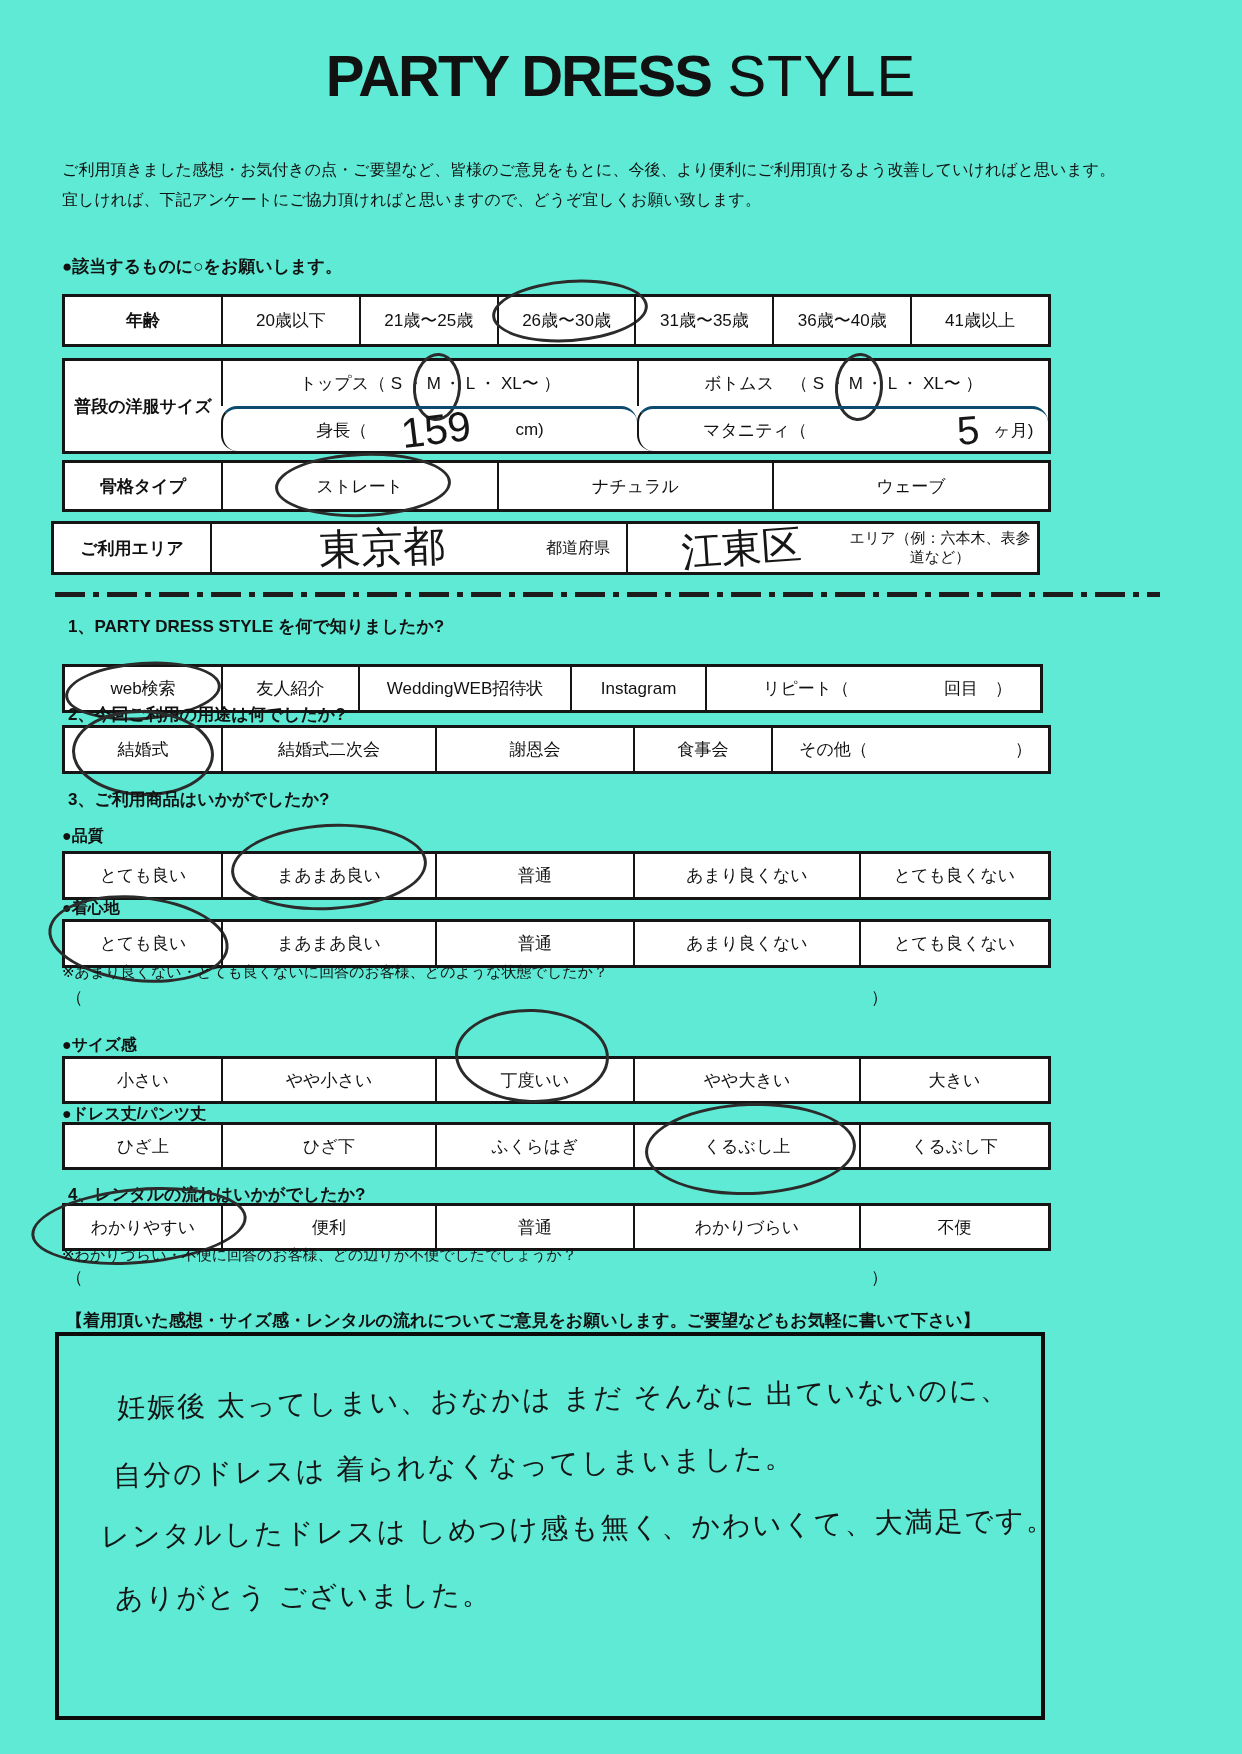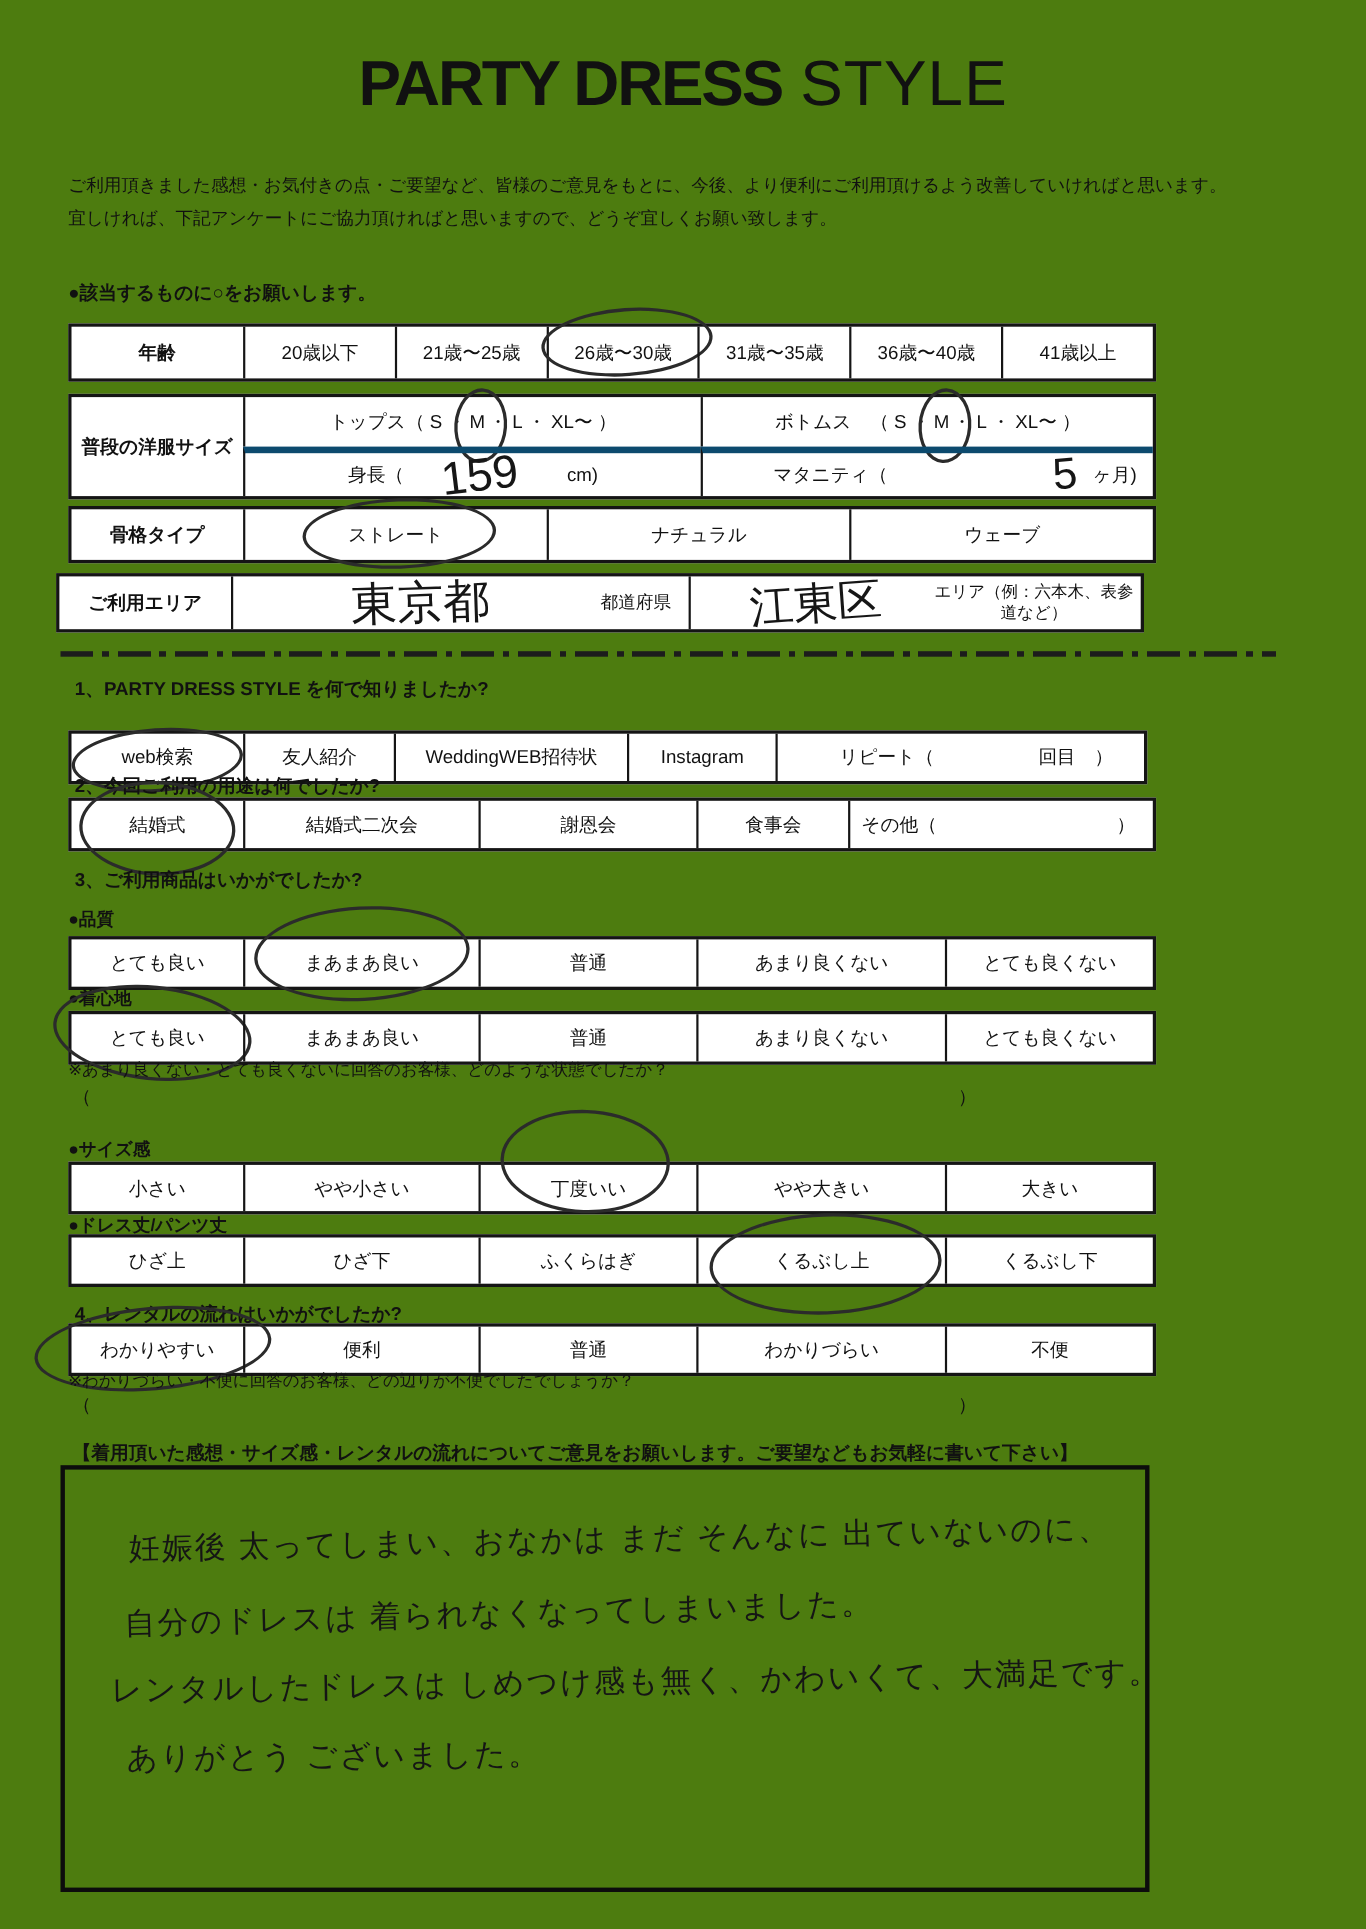--- a/index.html
+++ b/index.html
@@ -1,37 +1,37 @@
 <!DOCTYPE html>
 <html><head>
 <meta charset="utf-8">
 <style>
   html,body{margin:0;padding:0;background:#e8e8e8;}
   .sheet{
-    position:relative;width:1242px;height:1754px;background:#4d7c0f;
+    position:relative;width:1242px;height:1754px;background:#5eead4;
     font-family:"Liberation Sans","DejaVu Sans",sans-serif;color:#111;
     margin:0 auto;overflow:hidden;
   }
   .abs{position:absolute;}
   .bold{font-weight:bold;}
   
   .title-row{top:42px;left:0;width:100%;text-align:center;white-space:nowrap;}
   .title-main{font-size:58px;font-weight:900;letter-spacing:-2px;}
   .title-sub{font-size:58px;font-weight:400;letter-spacing:1px;margin-left:12px;}
   
   .intro{top:155px;left:62px;width:1070px;font-size:16px;line-height:30px;}
   .instr{top:255px;left:62px;font-size:17px;font-weight:bold;}
   
   .tbl{display:grid;border:3px solid #151515;background:#fff;}
   .cell{
     display:flex;align-items:center;justify-content:center;
     font-size:17px;position:relative;padding:0 6px;text-align:center;
   }
   .bl{border-left:2px solid #151515;}
-  .bt{border-top:6px solid #0c4a6e;}
+  .bt{border-top:3px solid #0c4a6e;border-radius:16px;}
   .t-age{top:294px;left:62px;width:983px;grid-template-columns:156px repeat(6,1fr);grid-auto-rows:47px;}
   .t-size{top:358px;left:62px;width:983px;grid-template-columns:156px 416px 1fr;grid-auto-rows:45px;}
   .t-skel{top:460px;left:62px;width:983px;grid-template-columns:156px repeat(3,1fr);grid-auto-rows:46px;}
   .t-area{top:521px;left:51px;width:983px;grid-template-columns:156px 416px 1fr;grid-auto-rows:48px;}
   .t-q1{top:664px;left:62px;width:975px;grid-template-columns:156px 137px 212px 135px 1fr;grid-auto-rows:43px;}
   .t-q2{top:725px;left:62px;width:983px;grid-template-columns:156px 214px 198px 138px 1fr;grid-auto-rows:43px;}
   .t-5col{left:62px;width:983px;grid-template-columns:156px 214px 198px 226px 1fr;grid-auto-rows:43px;}
   .t-qual{top:851px;}
   .t-comf{top:919px;}
   .t-fit{top:1056px;grid-auto-rows:42px;}
@@ -74,21 +74,21 @@
   .hw{color:#161616;font-weight:400;white-space:nowrap;}
   .hw-height{font-size:42px;transform:rotate(-7deg);margin-left:34px;margin-right:44px;}
   .hw-mat{font-size:40px;transform:rotate(-5deg);margin-left:150px;margin-right:14px;}
   .hw-pref{font-size:42px;transform:rotate(-2deg);flex:1;text-align:center;}
   .hw-ku{font-size:40px;transform:rotate(-4deg);width:215px;text-align:center;}
   .smalllab{font-size:16px;}
   .arealab{font-size:15px;flex:1;text-align:center;}
   
   .spread{justify-content:space-between;}
   .pad-rep{padding-left:56px;padding-right:28px;}
-  .pad-oth{padding-left:10px;padding-right:16px;}
+  .pad-oth{padding-left:26px;padding-right:16px;}
   
   .ch{top:1309px;left:66px;font-size:17px;font-weight:bold;}
   .cbox{top:1332px;left:55px;width:990px;height:388px;border:4px solid #0c0c0c;box-sizing:border-box;padding:44px 30px 0 30px;}
   .hwline{font-size:28px;letter-spacing:2px;color:#151515;margin-bottom:27px;white-space:nowrap;}
   .hwl1{transform:rotate(-1.2deg);margin-left:28px;}
   .hwl2{transform:rotate(-1.6deg);margin-left:24px;}
   .hwl3{transform:rotate(-1deg);margin-left:12px;}
   .hwl4{transform:rotate(-0.6deg);margin-left:26px;}
 </style>
 </head>

